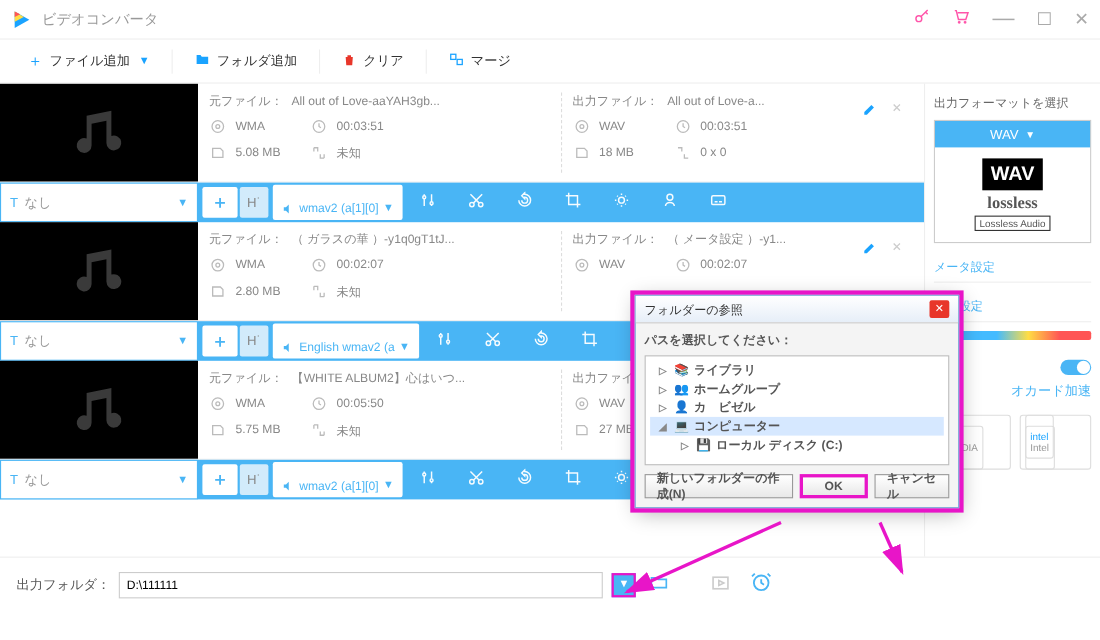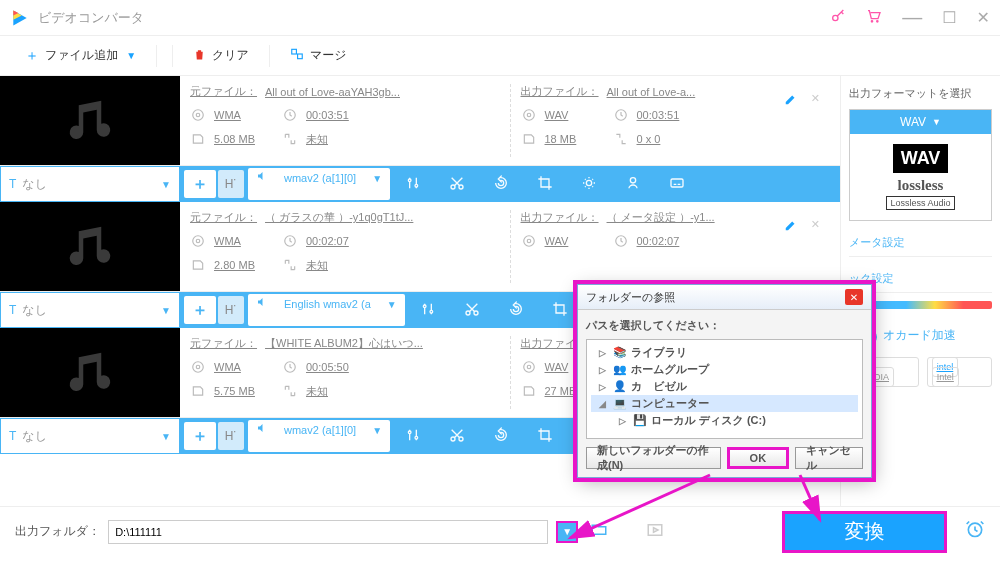--- a/index.html
+++ b/index.html
@@ -16,63 +16,63 @@
 .tbtn .icon { font-size: 14px; }
 .icon-blue { color: #1aa3ff; }
 .icon-red { color: #e8362a; }
 .t-sep { width: 1px; height: 22px; background: #eee; margin: 0 5px; }
 .t-drop { color: #1aa3ff; font-size: 10px; margin-left: 2px; }
 
 .main { display: flex; height: 430px; }
 .list { flex: 1; overflow: hidden; }
 .item { display: flex; height: 90px; border-bottom: 1px solid #eee; }
 .thumb { width: 180px; background: #000; display: flex; align-items: center; justify-content: center; color: #444; font-size: 48px; position: relative; }
-.info { flex: 1; display: flex; padding: 8px 10px; gap: 10px; font-family: monospace; font-size: 11px; color: #888; text-decoration: underline; }
+.info { flex: 1; display: flex; padding: 8px 10px; gap: 10px; font-family: monospace; font-size: 11px; color: #888; }
 .col { flex: 1; display: flex; flex-direction: column; gap: 8px; }
 .col .row { display: flex; align-items: center; gap: 8px; }
 .ic { width: 16px; height: 16px; display: inline-flex; align-items: center; justify-content: center; color: #bbb; }
 .divider { width: 1px; border-left: 1px dashed #ddd; }
 .item-close { position: absolute; right: 10px; top: 8px; color: #ccc; }
 .item-edit { position: absolute; right: 32px; top: 8px; color: #1aa3ff; }
 
 .actionbar { height: 36px; background: #49b5f5; display: flex; align-items: center; color: #fff; }
 .ab-left { width: 180px; background: #fff; height: 100%; display: flex; align-items: center; border: 1px solid #49b5f5; padding: 0 8px; gap: 6px; color: #999; }
 .ab-left .t-icon { color: #49b5f5; }
 .ab-dd { margin-left: auto; color: #49b5f5; font-size: 10px; }
 .ab-plus { width: 32px; height: 28px; background: #fff; color: #49b5f5; display: flex; align-items: center; justify-content: center; margin-left: 4px; border-radius: 2px; font-size: 16px; font-weight: bold; }
 .ab-h { width: 26px; height: 28px; background: #d2ebfb; color: #888; display: flex; align-items: center; justify-content: center; margin-left: 2px; border-radius: 2px; font-size: 12px; }
-.ab-aud { display: flex; align-items: flex-end; height: 28px; background: #fff; color: #49b5f5; margin-left: 4px; padding: 16px 8px; border-radius: 2px; gap: 16px; font-family: monospace; font-size: 11px; }
+.ab-aud { display: flex; align-items: flex-start; height: 28px; background: #fff; color: #49b5f5; margin-left: 4px; padding: 16px 8px; border-radius: 2px; gap: 4px; font-family: monospace; font-size: 11px; }
 .ab-aud .ab-dd2 { color: #49b5f5; font-size: 10px; }
 .ab-icons { display: flex; margin-left: 15px; gap: 28px; color: #fff; font-size: 15px; }
 .ab-icons span { opacity: 0.95; }
 
 .sidebar { width: 160px; border-left: 1px solid #eee; padding: 10px 8px; display: flex; flex-direction: column; gap: 8px; }
 .side-title { font-size: 11px; color: #666; text-align: left; font-family: Liberation Serif, serif; }
 .fmt-box { border: 1px solid #ccc; }
 .fmt-head { background: #49b5f5; color: #fff; padding: 5px; text-align: center; display: flex; align-items: center; justify-content: center; gap: 6px; }
 .fmt-body { padding: 10px 5px; text-align: center; }
 .wav-badge { background: #000; color: #fff; padding: 4px 8px; font-weight: bold; font-size: 18px; display: inline-block; }
 .lossless { font-family: serif; font-weight: bold; font-size: 15px; margin-top: 4px; }
 .lossless-sub { font-size: 9px; border: 1px solid #333; display: inline-block; padding: 1px 3px; margin-top: 2px; }
 .side-link { color: #49b5f5; font-size: 11px; border-bottom: 1px solid #eee; padding: 6px 0; }
 .side-meter { height: 8px; background: linear-gradient(90deg, #4bf 40%, #fd4 60%, #f55 80%); border-radius: 2px; }
-.side-hw { display: flex; align-items: flex-end; gap: 6px; margin-top: 10px; }
+.side-hw { display: flex; align-items: flex-end; gap: 6px; margin-top: 10px; flex-direction: column; }
 .sw { width: 28px; height: 14px; background: #49b5f5; border-radius: 7px; position: relative; }
 .sw::after { content: ""; width: 12px; height: 12px; background: #fff; border-radius: 50%; position: absolute; right: 1px; top: 1px; }
 .hw-badges { display: flex; gap: 8px; align-items: center; font-size: 9px; color: #999; margin-top: 5px; }
-.hw-badges span { border: 1px solid #ddd; padding: 4px 4px; border-radius: 3px; text-decoration: underline; }
+.hw-badges span { border: 1px solid #ddd; padding: 14px 4px; border-radius: 3px; }
 
 .bottombar { height: 50px; display: flex; align-items: center; padding: 0 15px; gap: 8px; border-top: 1px solid #eee; }
 .out-input { flex: 1; max-width: 440px; height: 24px; border: 1px solid #ccc; padding: 0 6px; font-size: 11px; }
 .out-dd { width: 22px; height: 22px; border: 2px solid #e815c8; background: #49b5f5; color: #fff; display: flex; align-items: center; justify-content: center; font-size: 10px; }
 .out-open { color: #49b5f5; font-size: 18px; margin-left: 4px; }
 .convert-btn { width: 165px; height: 42px; background: #1aa3ff; color: #fff; display: flex; align-items: center; justify-content: center; font-size: 20px; margin-left: auto; border: 3px solid #e815c8; }
 .alarm { color: #49b5f5; font-size: 20px; margin-left: 10px; }
 
-.dialog { position: absolute; left: 577px; top: 284px; width: 295px; background: #f4f4f4; border: 1px solid #7aa7d8; box-shadow: 0 0 0 4px #e815c8, 2px 4px 18px rgba(0,0,0,.3); font-size: 11px; }
+.dialog { position: absolute; left: 577px; top: 268px; width: 295px; background: #f4f4f4; border: 1px solid #7aa7d8; box-shadow: 0 0 0 4px #e815c8, 2px 4px 18px rgba(0,0,0,.3); font-size: 11px; }
 .dlg-title { background: linear-gradient(#fff,#e6eef8); padding: 4px 8px; border-bottom: 1px solid #ccc; color: #333; display: flex; align-items: center; }
 .dlg-x { margin-left: auto; width: 18px; height: 16px; background: #e8362a; color: #fff; display: flex; align-items: center; justify-content: center; border-radius: 2px; font-size: 10px; }
 .dlg-body { padding: 8px; font-weight: bold; }
 .dlg-tree { background: #fff; border: 1px solid #bbb; height: 100px; padding: 4px; overflow: auto; margin-top: 6px; }
 .tree-item { display: flex; align-items: center; gap: 4px; padding: 1px 0 1px 8px; }
 .tree-item.sel { background: #d6e8ff; }
 .tree-arrow { color: #888; font-size: 9px; width: 10px; }
 .tree-icon { width: 14px; font-size: 11px; }
 .dlg-btns { display: flex; gap: 6px; margin-top: 8px; justify-content: flex-start; }
 .dlg-btn { border: 1px solid #999; background: linear-gradient(#fff,#e8e8e8); padding: 2px 10px; height: 22px; display: flex; align-items: center; }
@@ -108,20 +108,26 @@
   </div>
 </div>
 
 <div class="toolbar">
   <div class="tbtn">
       <span class="icon icon-blue">＋</span>
       <span>ファイル追加</span>
       <span class="t-drop">▼</span>
     </div>
   <div class="t-sep"></div>
+  <div class="tbtn">
+      <span class="icon icon-blue"><svg width="14" height="14" viewBox="0 0 24 24" fill="currentColor">
+          <path d="M3 5h6l2 3h10v11H3z"></path>
+        </svg></span>
+      <span>フォルダ追加</span>
+    </div>
   <div class="t-sep"></div>
   <div class="tbtn">
       <span class="icon icon-red"><svg width="13" height="13" viewBox="0 0 24 24" fill="currentColor">
           <path d="M6 7h12l-1 14H7z M9 4h6v3H9z"></path>
         </svg></span>
       <span>クリア</span>
     </div>
   <div class="t-sep"></div>
   <div class="tbtn">
       <span class="icon icon-blue"><svg width="14" height="14" viewBox="0 0 24 24" fill="none" stroke="currentColor" stroke-width="2">
@@ -554,21 +560,20 @@
   <span>出力フォルダ：</span>
   <input class="out-input" value="D:\111111" style="">
   <div class="out-dd">▼</div>
   <span class="out-open"><svg width="18" height="18" viewBox="0 0 24 24" fill="none" stroke="currentColor" stroke-width="2">
         <path d="M3 7h6l2 2h10v10H3z"></path>
       </svg></span>
   <span style="color:#ccc;margin-left:30px"><svg width="18" height="18" viewBox="0 0 24 24" fill="none" stroke="currentColor" stroke-width="2">
         <rect x="3" y="5" width="18" height="14"></rect>
         <polygon points="10,9 16,12 10,15"></polygon>
       </svg></span>
-  <div class="convert-btn">変換</div>
   <span class="alarm"><svg width="20" height="20" viewBox="0 0 24 24" fill="none" stroke="currentColor" stroke-width="2">
         <circle cx="12" cy="13" r="8"></circle>
         <path d="M12 9v4l3 2 M5 3L2 6 M19 3l3 3"></path>
       </svg></span>
 </div>
 
 <div class="dialog">
   <div class="dlg-title">
     <span>フォルダーの参照</span>
     <div class="dlg-x">✕</div>

